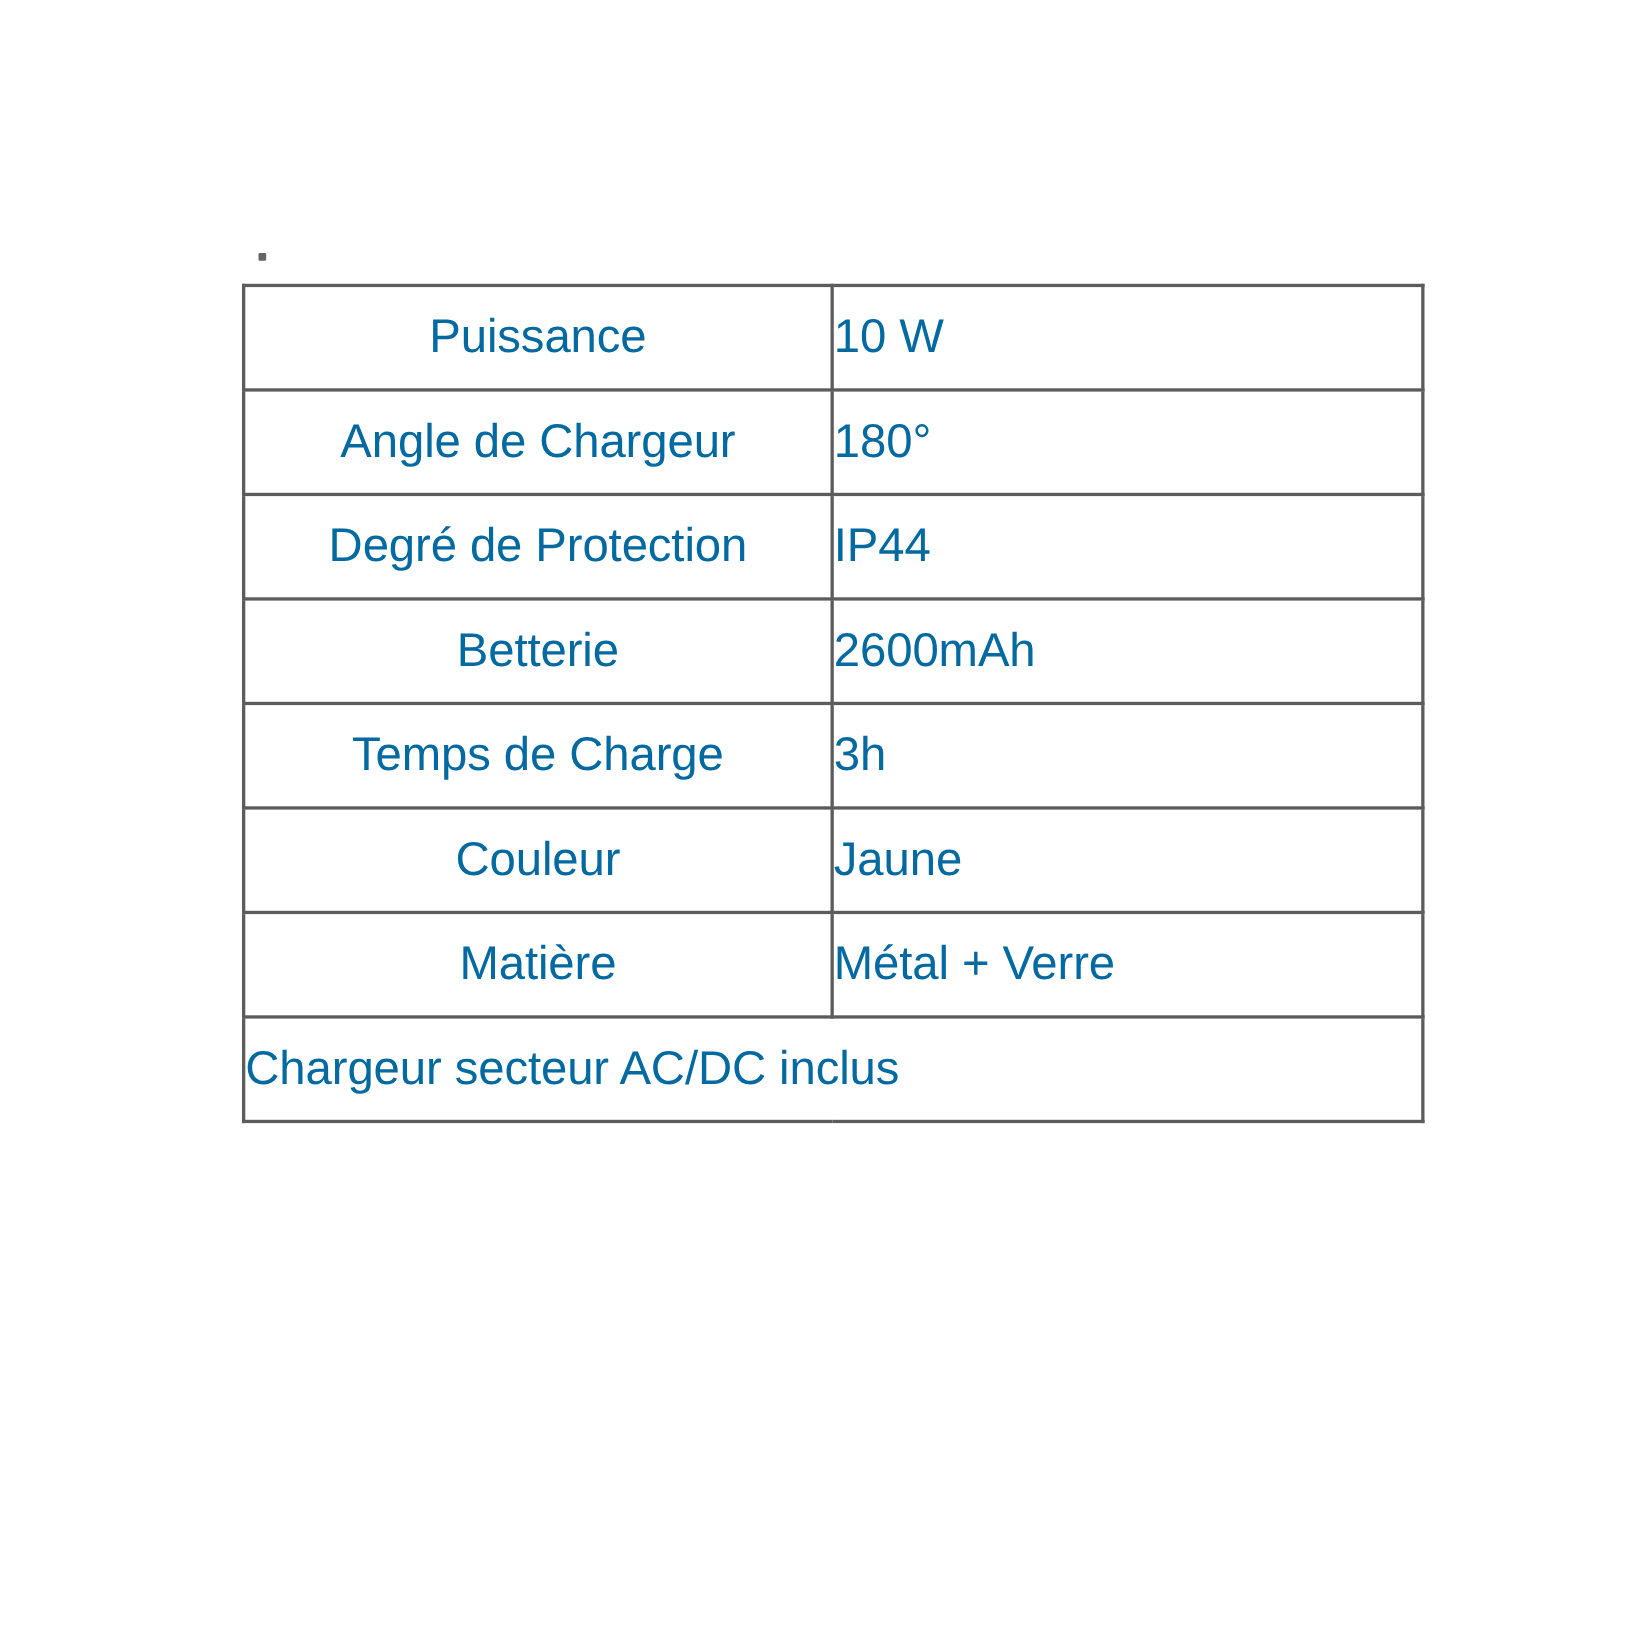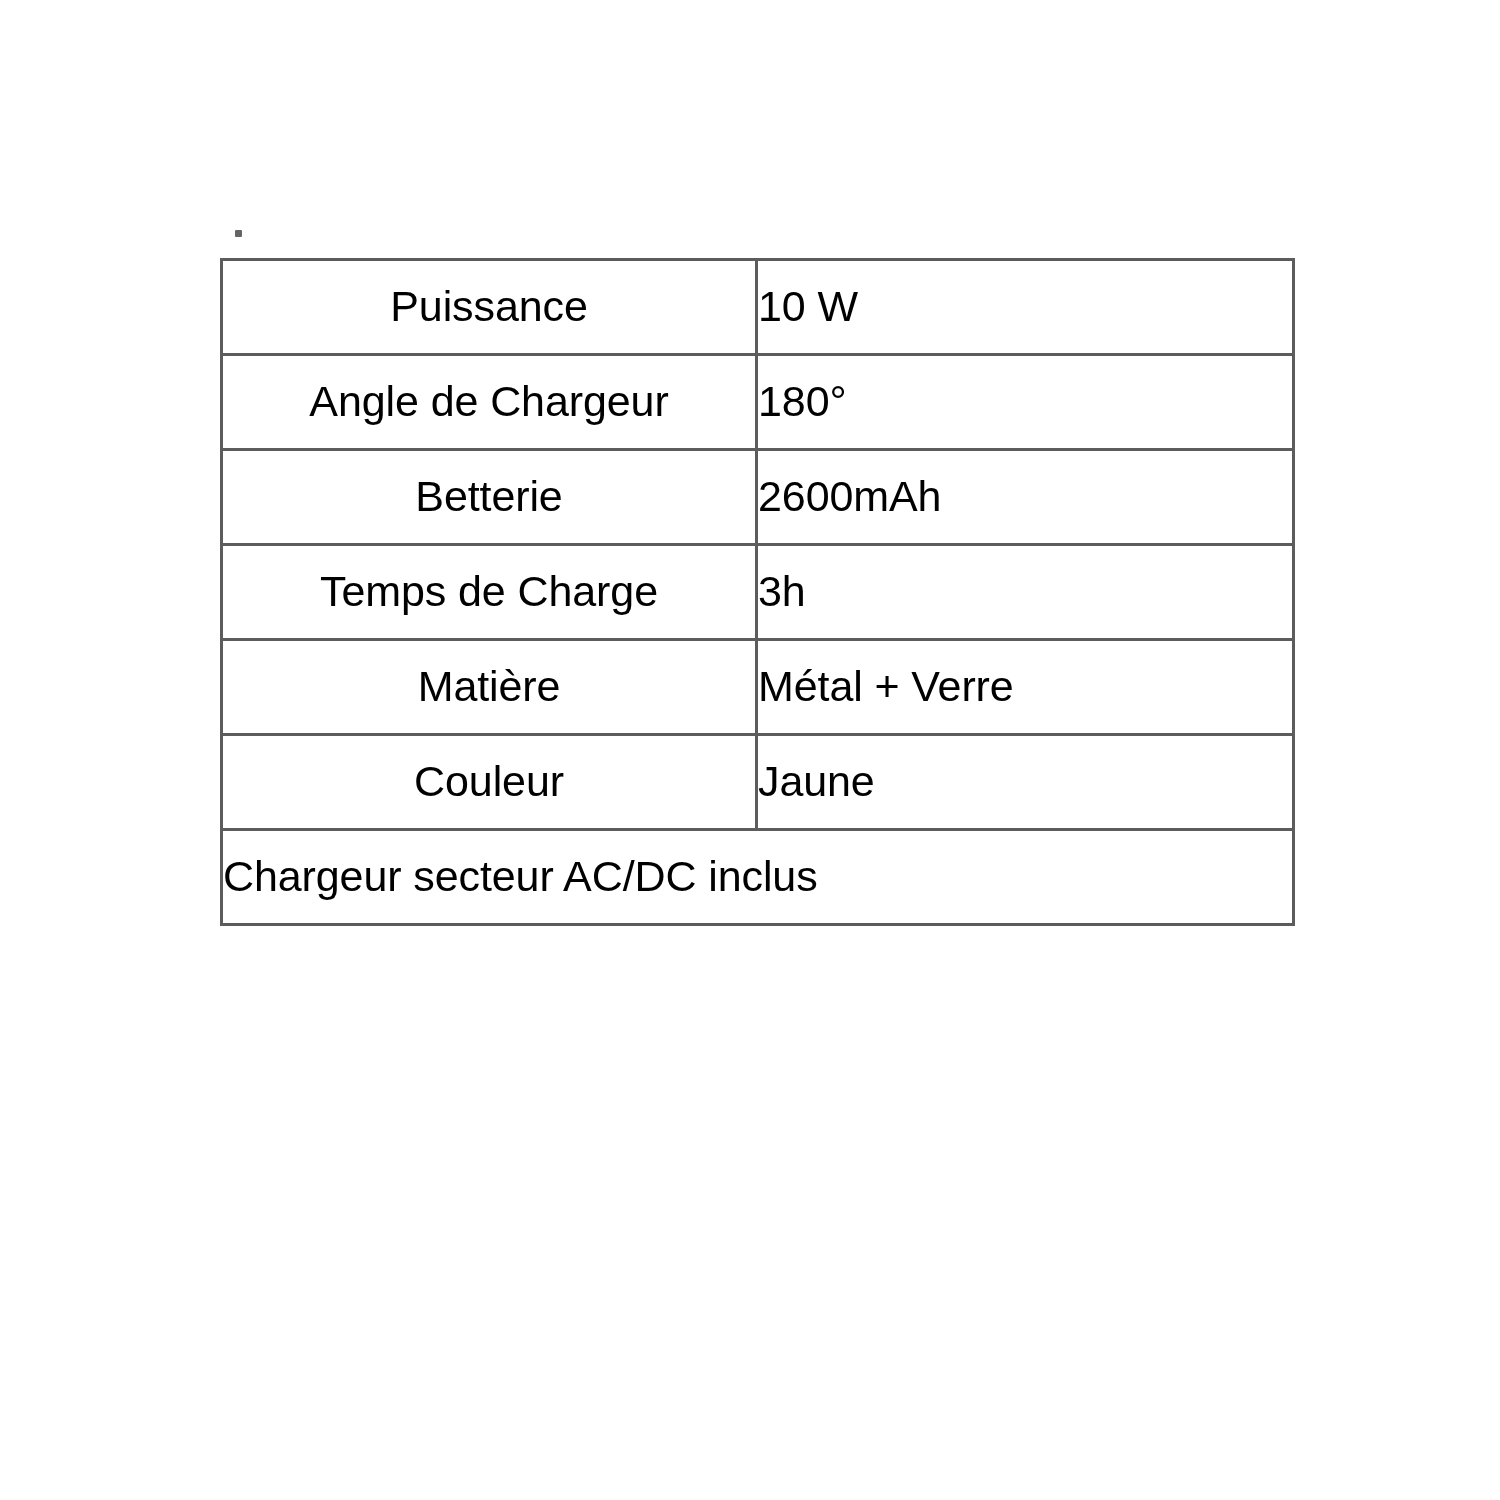--- a/index.html
+++ b/index.html
@@ -38,21 +38,21 @@
     position: absolute;
     left: 220px;
     top: 258px;
     width: 1066px;
     border-collapse: collapse;
     table-layout: fixed;
   }
 
   #spec-table td {
     border: 3px solid #5c5c5c;
-    color: #000000;
+    color: #0369a1;
     font-size: 43px;
     font-weight: 400;
     line-height: 1.1;
     padding: 0;
     height: 92px;
     vertical-align: middle;
     letter-spacing: -0.1px;
   }
 
   td.label-cell {
@@ -87,40 +87,44 @@
       </tr>
 
 
 
       <tr>
         <td class="label-cell">Angle de Chargeur</td>
         <td class="value-cell">180°</td>
       </tr>
 
 
+      <tr>
+        <td class="label-cell">Degré de Protection</td>
+        <td class="value-cell">IP44</td>
+      </tr>
 
       <tr>
         <td class="label-cell">Betterie</td>
         <td class="value-cell">2600mAh</td>
       </tr>
 
 
       <tr>
         <td class="label-cell">Temps de Charge</td>
         <td class="value-cell">3h</td>
       </tr>
 
       <tr>
-        <td class="label-cell">Matière</td>
-        <td class="value-cell">Métal + Verre</td>
+        <td class="label-cell">Couleur</td>
+        <td class="value-cell">Jaune</td>
       </tr>
 
       <tr>
-        <td class="label-cell">Couleur</td>
-        <td class="value-cell">Jaune</td>
+        <td class="label-cell">Matière</td>
+        <td class="value-cell">Métal + Verre</td>
       </tr>
 
       <tr class="footnote-row">
         <td colspan="2">Chargeur secteur AC/DC inclus</td>
       </tr>
 
     </tbody>
   </table>
 
 </div>

